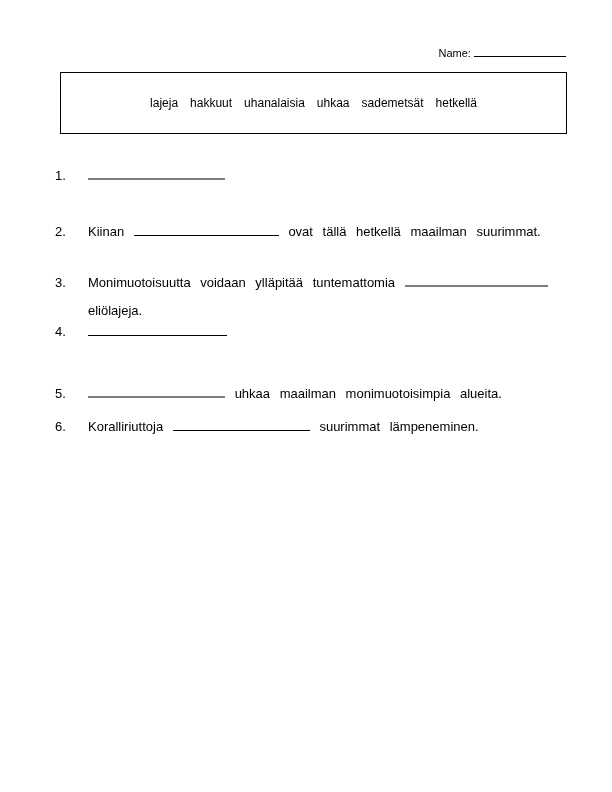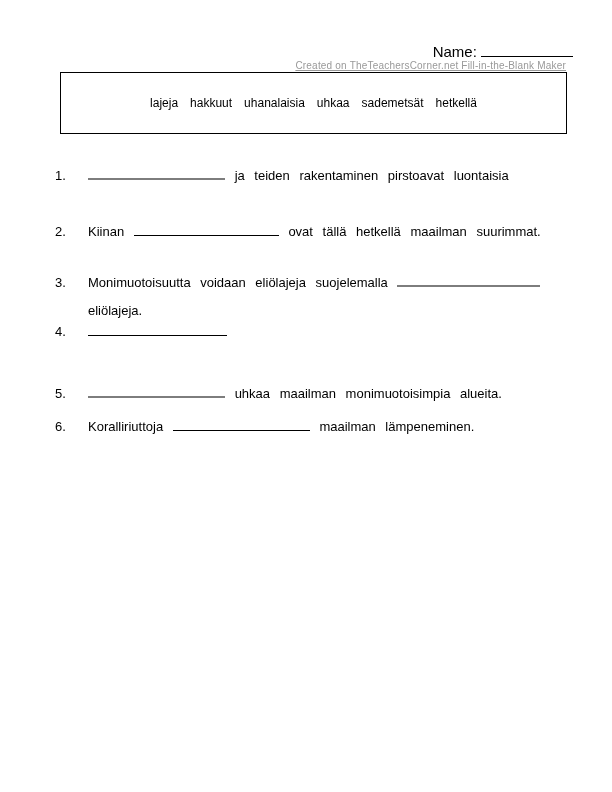--- a/index.html
+++ b/index.html
@@ -3,21 +3,21 @@
 <meta charset="utf-8">
 <style>
   html,body{margin:0;padding:0;background:#ffffff;}
   .page{
     position:relative;width:612px;height:792px;background:#ffffff;
     font-family:"Liberation Sans","DejaVu Sans",sans-serif;color:#000000;
     overflow:hidden;
   }
   
   .name-row{
-    position:absolute;top:45px;right:39px;font-size:15px;line-height:12px;
+    position:absolute;top:45px;right:46px;font-size:11px;line-height:12px;
     white-space:nowrap;
     margin-left:16px;
   }
   .name-line{
     display:inline-block;width:92px;height:11px;
     border-bottom:1px solid #000;vertical-align:baseline;
   }
   .credit{
     position:absolute;top:60px;right:46px;font-size:10px;letter-spacing:0.2px;
     color:#999999;text-decoration:underline;white-space:nowrap;
@@ -42,64 +42,63 @@
 </head>
 <body>
 
 <div class="page">
 
   <div class="name-row">
     <span>Name:</span>
     <span class="name-line"></span>
   </div>
 
-  <div class="credit" style="color: rgb(153, 153, 153);">Created on TheTeachersCorner.net Fill-in-the-Blank Maker</div>
 
   <div class="word-bank" id="word-bank">
       <span>lajeja</span>
       <span>hakkuut</span>
       <span>uhanalaisia</span>
       <span>uhkaa</span>
       <span>sademetsät</span>
       <span>hetkellä</span>
     </div>
 
   <div id="items">
       <div class="item item-1">
         <span class="num">1.</span>
         <div class="rows">
-          <div class="row"><span class="blank" style="width: 137px; border-bottom: 2px solid rgb(125, 125, 125);"></span> <span>ja teiden rakentaminen pirstoavat luontaisia</span></div>
+          <div class="row"><span class="blank" style="width: 137px; border-bottom: 2px solid rgb(125, 125, 125);"></span> </div>
         </div>
       </div>
       <div class="item item-2">
         <span class="num">2.</span>
         <div class="rows">
           <div class="row"><span>Kiinan</span> <span class="blank" style="width: 145px; border-bottom: 1.5px solid rgb(0, 0, 0);"></span> <span>ovat tällä hetkellä maailman suurimmat.</span></div>
         </div>
       </div>
       <div class="item item-3">
         <span class="num">3.</span>
         <div class="rows">
-          <div class="row"><span>Monimuotoisuutta voidaan eliölajeja suojelemalla</span> <span class="blank" style="width: 143px; border-bottom: 2px solid rgb(125, 125, 125);"></span></div>
+          <div class="row"><span>Monimuotoisuutta voidaan ylläpitää tuntemattomia</span> <span class="blank" style="width: 143px; border-bottom: 2px solid rgb(125, 125, 125);"></span></div>
           <div class="row"><span>eliölajeja.</span></div>
         </div>
       </div>
       <div class="item item-4">
         <span class="num">4.</span>
         <div class="rows">
           <div class="row"><span class="blank" style="width: 139px; border-bottom: 1.5px solid rgb(0, 0, 0);"></span></div>
         </div>
       </div>
       <div class="item item-5">
         <span class="num">5.</span>
         <div class="rows">
           <div class="row"><span class="blank" style="width: 137px; border-bottom: 2px solid rgb(125, 125, 125);"></span> <span>uhkaa maailman monimuotoisimpia alueita.</span></div>
         </div>
       </div>
       <div class="item item-6">
         <span class="num">6.</span>
         <div class="rows">
-          <div class="row"><span>Koralliriuttoja</span> <span class="blank" style="width: 137px; border-bottom: 1.5px solid rgb(0, 0, 0);"></span> <span>maailman lämpeneminen.</span></div>
+          <div class="row"><span>Koralliriuttoja</span> <span class="blank" style="width: 137px; border-bottom: 1.5px solid rgb(0, 0, 0);"></span> <span>suurimmat lämpeneminen.</span></div>
         </div>
       </div>
     </div>
 
 </div>
 
 </body></html>

